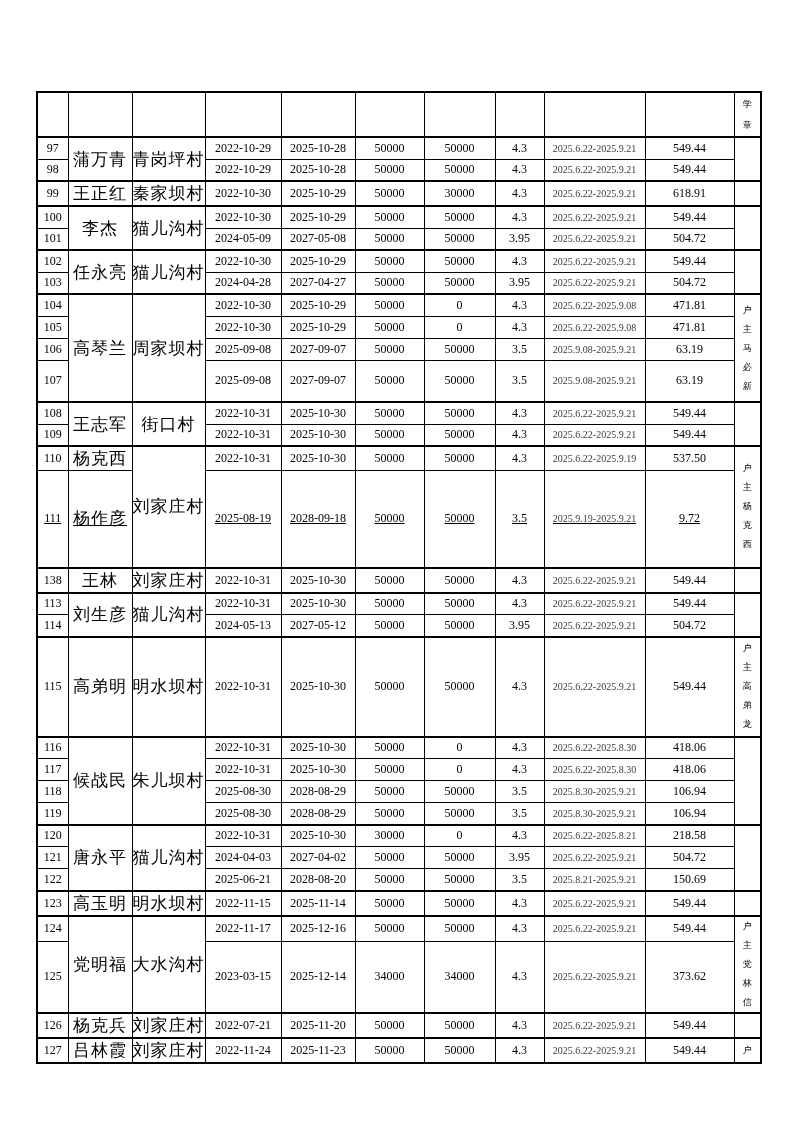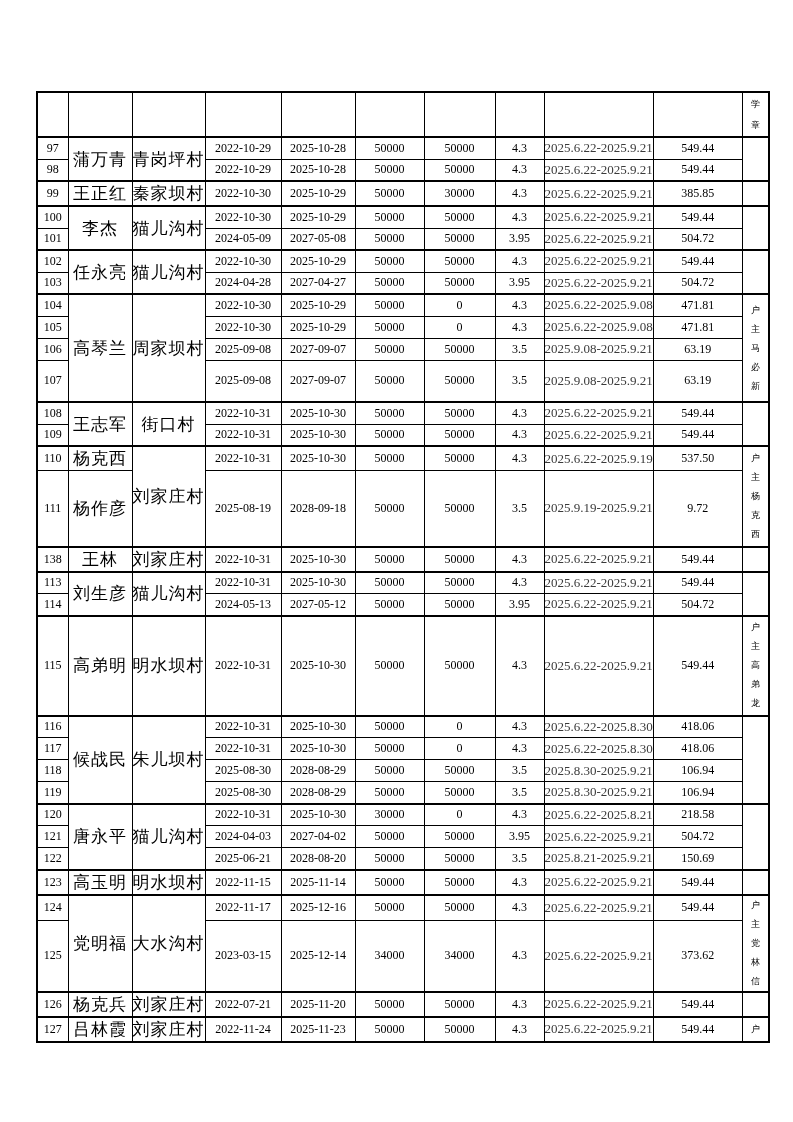--- a/index.html
+++ b/index.html
@@ -26,21 +26,21 @@
   }
   .loan-table tr { height: 22px; }
   .loan-table tr.hdr { height: 45px; }
   .loan-table tr.gs td { border-top: 2px solid #000; }
   .c-no, .c-num, .c-date {
     font-family: "Liberation Serif", serif;
     font-size: 12px;
   }
   .c-period {
     font-family: "Liberation Serif", serif;
-    font-size: 13px;
+    font-size: 10px;
     color: #3a3a3a;
     margin-left: 16px;
   }
   .c-name { font-size: 17px; letter-spacing: 1px; }
   .c-remark { font-size: 9px; }
   .vchar { font-size: 9px; line-height: 19px; }
   .hdr .vchar { line-height: 21px; }
 </style>
 </head>
 <body>
@@ -103,21 +103,21 @@
         <tr class="gs">
           <td class="c-no">99</td>
           <td class="c-name">王正红</td>
           <td class="c-name">秦家坝村</td>
           <td class="c-date">2022-10-30</td>
           <td class="c-date">2025-10-29</td>
           <td class="c-num">50000</td>
           <td class="c-num">30000</td>
           <td class="c-num">4.3</td>
           <td class="c-period">2025.6.22-2025.9.21</td>
-          <td class="c-num">385.85</td>
+          <td class="c-num">618.91</td>
           <td class="c-remark"></td>
         </tr>
         <tr class="gs">
           <td class="c-no">100</td>
           <td class="c-name" rowspan="2">李杰</td>
           <td class="c-name" rowspan="2">猫儿沟村</td>
           <td class="c-date">2022-10-30</td>
           <td class="c-date">2025-10-29</td>
           <td class="c-num">50000</td>
           <td class="c-num">50000</td>
@@ -243,21 +243,21 @@
           <td class="c-period">2025.6.22-2025.9.19</td>
           <td class="c-num">537.50</td>
           <td class="c-remark" rowspan="2">
             <div class="vchar">户</div>
             <div class="vchar">主</div>
             <div class="vchar">杨</div>
             <div class="vchar">克</div>
             <div class="vchar">西</div>
           </td>
         </tr>
-        <tr style="height: 76px;">
+        <tr style="height: 97px; text-decoration: underline;">
           <td class="c-no">111</td>
           <td class="c-name">杨作彦</td>
           <td class="c-date">2025-08-19</td>
           <td class="c-date">2028-09-18</td>
           <td class="c-num">50000</td>
           <td class="c-num">50000</td>
           <td class="c-num">3.5</td>
           <td class="c-period">2025.9.19-2025.9.21</td>
           <td class="c-num">9.72</td>
         </tr>

